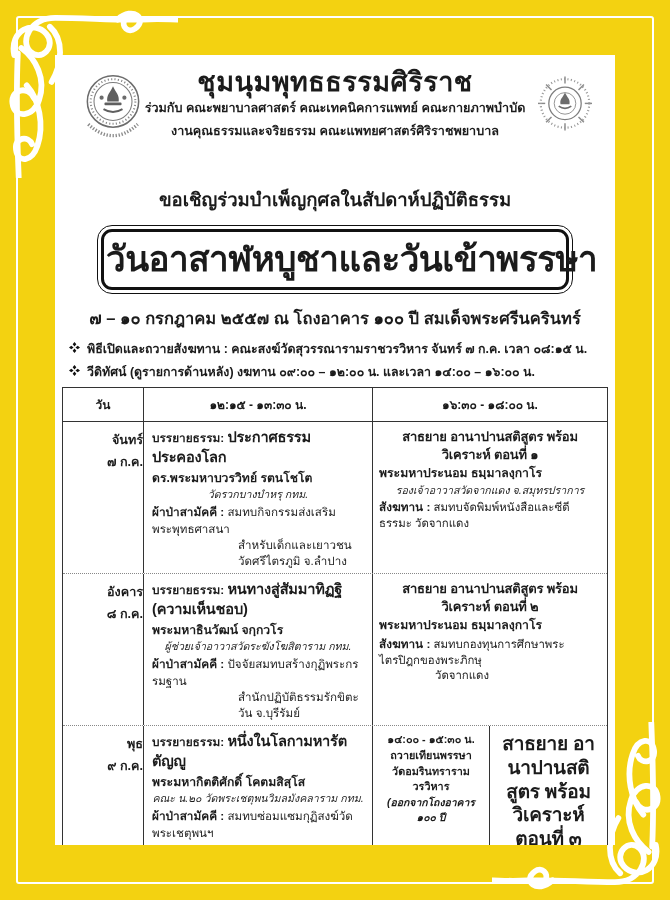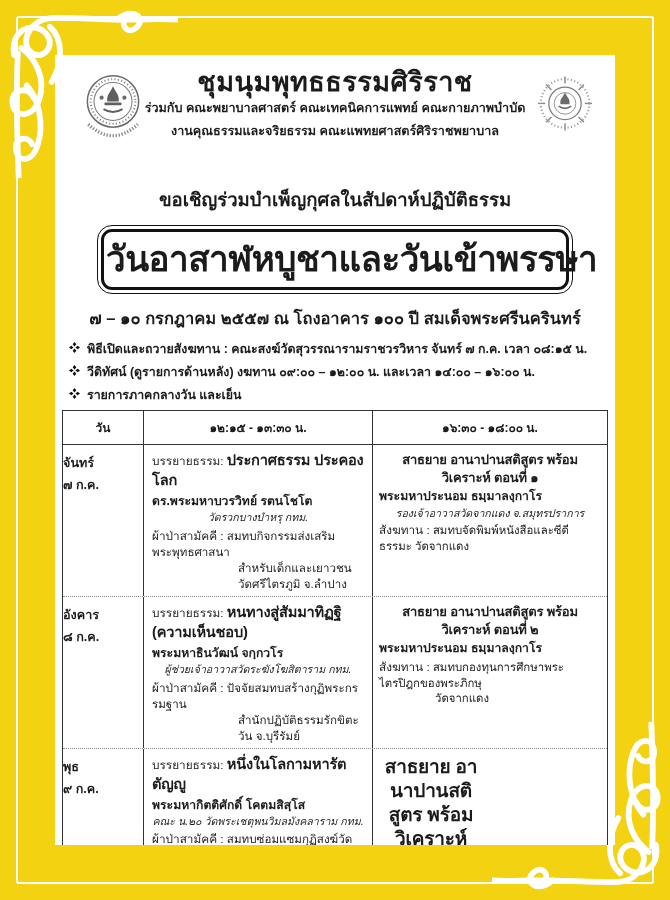--- a/index.html
+++ b/index.html
@@ -34,23 +34,23 @@
   .bullet{display:flex; align-items:flex-start; gap:7px; font-size:12.4px; font-weight:700; margin:7px 0; line-height:1.3;}
   .bullet svg{flex:none; margin-top:1px;}
   
   .tbl{margin:3px 1px 0; border:1.7px solid #333;}
   .trow{display:grid; grid-template-columns:80px 1fr 235px;}
   .trow > div{box-sizing:border-box; min-width:0;}
   .trow > div + div{border-left:1.4px solid #333;}
   .trow.head{border-bottom:1.4px solid #333;}
   .trow.body + .trow.body{border-top:1.2px dotted #888;}
   .hcell{text-align:center; font-size:12px; font-weight:700; padding:7px 2px;}
-  .day-cell{text-align:left; font-size:12.6px; font-weight:700; padding-top:8px; line-height:1.7;}
+  .day-cell{text-align:right; font-size:12.6px; font-weight:700; padding-top:8px; line-height:1.7;}
   .cell{padding:6px 8px 5px; font-size:11.6px; line-height:1.35;}
-  .lbl{font-weight:400; font-size:11.8px;}
+  .lbl{font-weight:700; font-size:11.8px;}
   .topic{font-weight:800; font-size:14.6px; letter-spacing:-.2px;}
   .speaker{font-weight:700; font-size:12.2px; text-align:left; margin-top:2px;}
   .affil{font-style:italic; font-size:10.6px; text-align:center; margin-top:1px;}
   .don-line{margin-top:3px;}
   .don2{padding-left:86px;}
   .ecell{padding:6px 6px 5px; font-size:11.4px; line-height:1.35; text-align:center;}
   .ecell .don-line, .evening-left{text-align:left;}
   .ecell .don2{padding-left:56px; text-align:left;}
   .split{display:grid; grid-template-columns:116px 1fr;}
   .split > .sub + .sub{border-left:1.3px solid #333;}
@@ -141,26 +141,20 @@
             <path d="M12 0l4 5-4 5-4-5zM12 14l4 5-4 5-4-5zM0 12l5-4 5 4-5 4zM14 12l5-4 5 4-5 4z" fill="#111"></path>
           </svg>
         <span>พิธีเปิดและถวายสังฆทาน :  คณะสงฆ์วัดสุวรรณารามราชวรวิหาร จันทร์ ๗ ก.ค. เวลา ๐๘:๑๕ น.</span>
       </div>
       <div class="bullet">
         <svg width="11" height="11" viewBox="0 0 24 24">
             <path d="M12 0l4 5-4 5-4-5zM12 14l4 5-4 5-4-5zM0 12l5-4 5 4-5 4zM14 12l5-4 5 4-5 4z" fill="#111"></path>
           </svg>
         <span>วีดิทัศน์ (ดูรายการด้านหลัง) งฆทาน ๐๙:๐๐ – ๑๒:๐๐ น. และเวลา ๑๔:๐๐ – ๑๖:๐๐ น.</span>
       </div>
-      <div class="bullet">
-        <svg width="11" height="11" viewBox="0 0 24 24">
-            <path d="M12 0l4 5-4 5-4-5zM12 14l4 5-4 5-4-5zM0 12l5-4 5 4-5 4zM14 12l5-4 5 4-5 4z" fill="#111"></path>
-          </svg>
-        <span>รายการภาคกลางวัน และเย็น</span>
-      </div>
     </div>
 
     <div class="tbl">
 
       <div class="trow head">
         <div class="hcell">วัน</div>
         <div class="hcell">๑๒:๑๕ - ๑๓:๓๐ น.</div>
         <div class="hcell">๑๖:๓๐ - ๑๘:๐๐ น.</div>
       </div>
 
@@ -209,20 +203,27 @@
           <div>พุธ</div>
             <div>๙ ก.ค.</div>
         </div>
         <div class="cell">
           <div><span class="lbl">บรรยายธรรม:</span> <span class="topic">หนึ่งในโลกามหารัตตัญญู</span></div>
           <div class="speaker">พระมหากิตติศักดิ์  โคตมสิสฺโส</div>
           <div class="affil">คณะ น.๒๐ วัดพระเชตุพนวิมลมังคลาราม กทม.</div>
           <div class="don-line"><span class="lbl">ผ้าป่าสามัคคี :</span> <span>สมทบซ่อมแซมกุฏิสงฆ์วัดพระเชตุพนฯ</span></div>
         </div>
         <div class="split">
+          <div class="sub candle">
+            <div>๑๔:๐๐ - ๑๕:๓๐ น.</div>
+            <div>ถวายเทียนพรรษา</div>
+            <div>วัดอมรินทราราม วรวิหาร</div>
+            <div class="note">(ออกจากโถงอาคาร ๑๐๐ ปี</div>
+
+          </div>
           <div class="sub">
             <div class="big-topic">สาธยาย อานาปานสติสูตร พร้อมวิเคราะห์ ตอนที่ ๓</div>
             <div class="speaker">พระมหาประนอม ธมฺมาลงฺกาโร</div>
 
           </div>
         </div>
       </div>
 
     </div>
 

